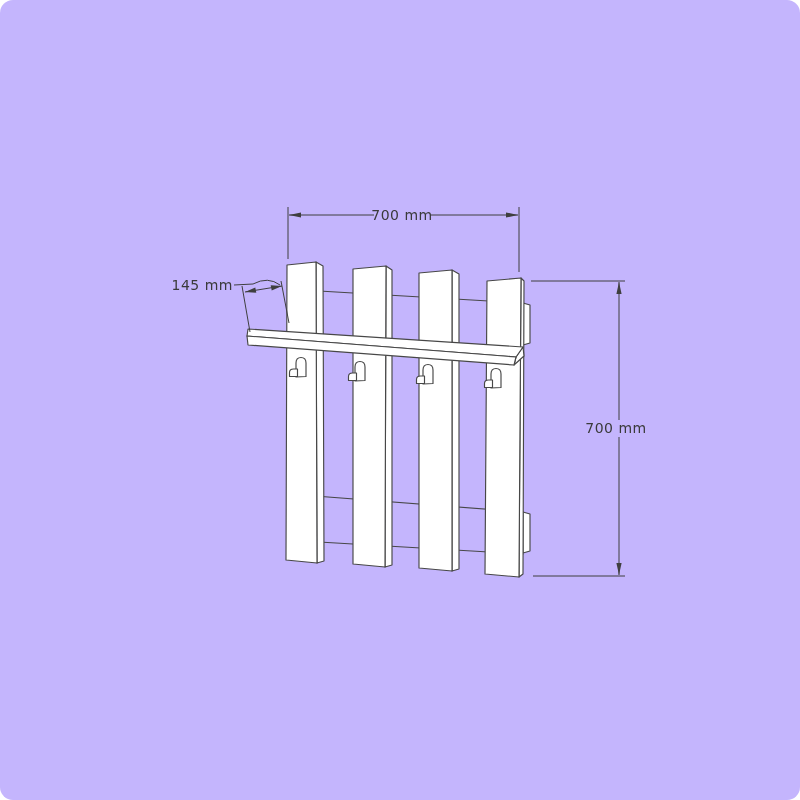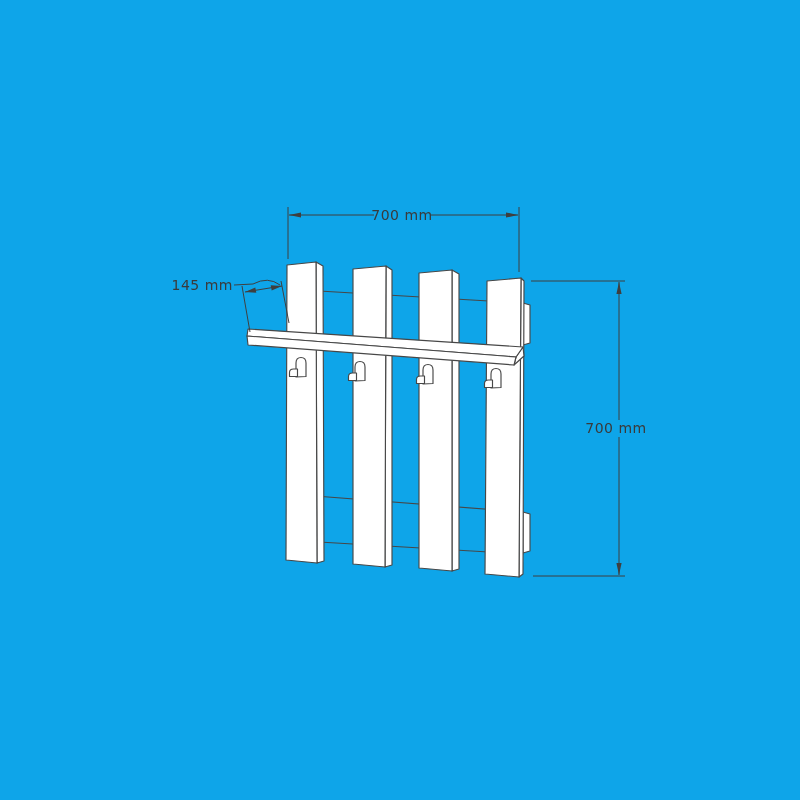--- a/index.html
+++ b/index.html
@@ -5,22 +5,23 @@
   html, body {
     margin: 0;
     padding: 0;
     background: #ffffff;
     font-family: "DejaVu Sans", "Liberation Sans", sans-serif;
   }
   .canvas {
     position: relative;
     width: 800px;
     height: 800px;
-    background: #0ea5e9;
+    background: #c4b5fd;
     overflow: hidden;
+    border-radius: 13px;
   }
   svg { display: block; }
   .edge {
     fill: none;
     stroke: #474747;
     stroke-width: 1.15;
     stroke-linecap: round;
     stroke-linejoin: round;
   }
   .face {

